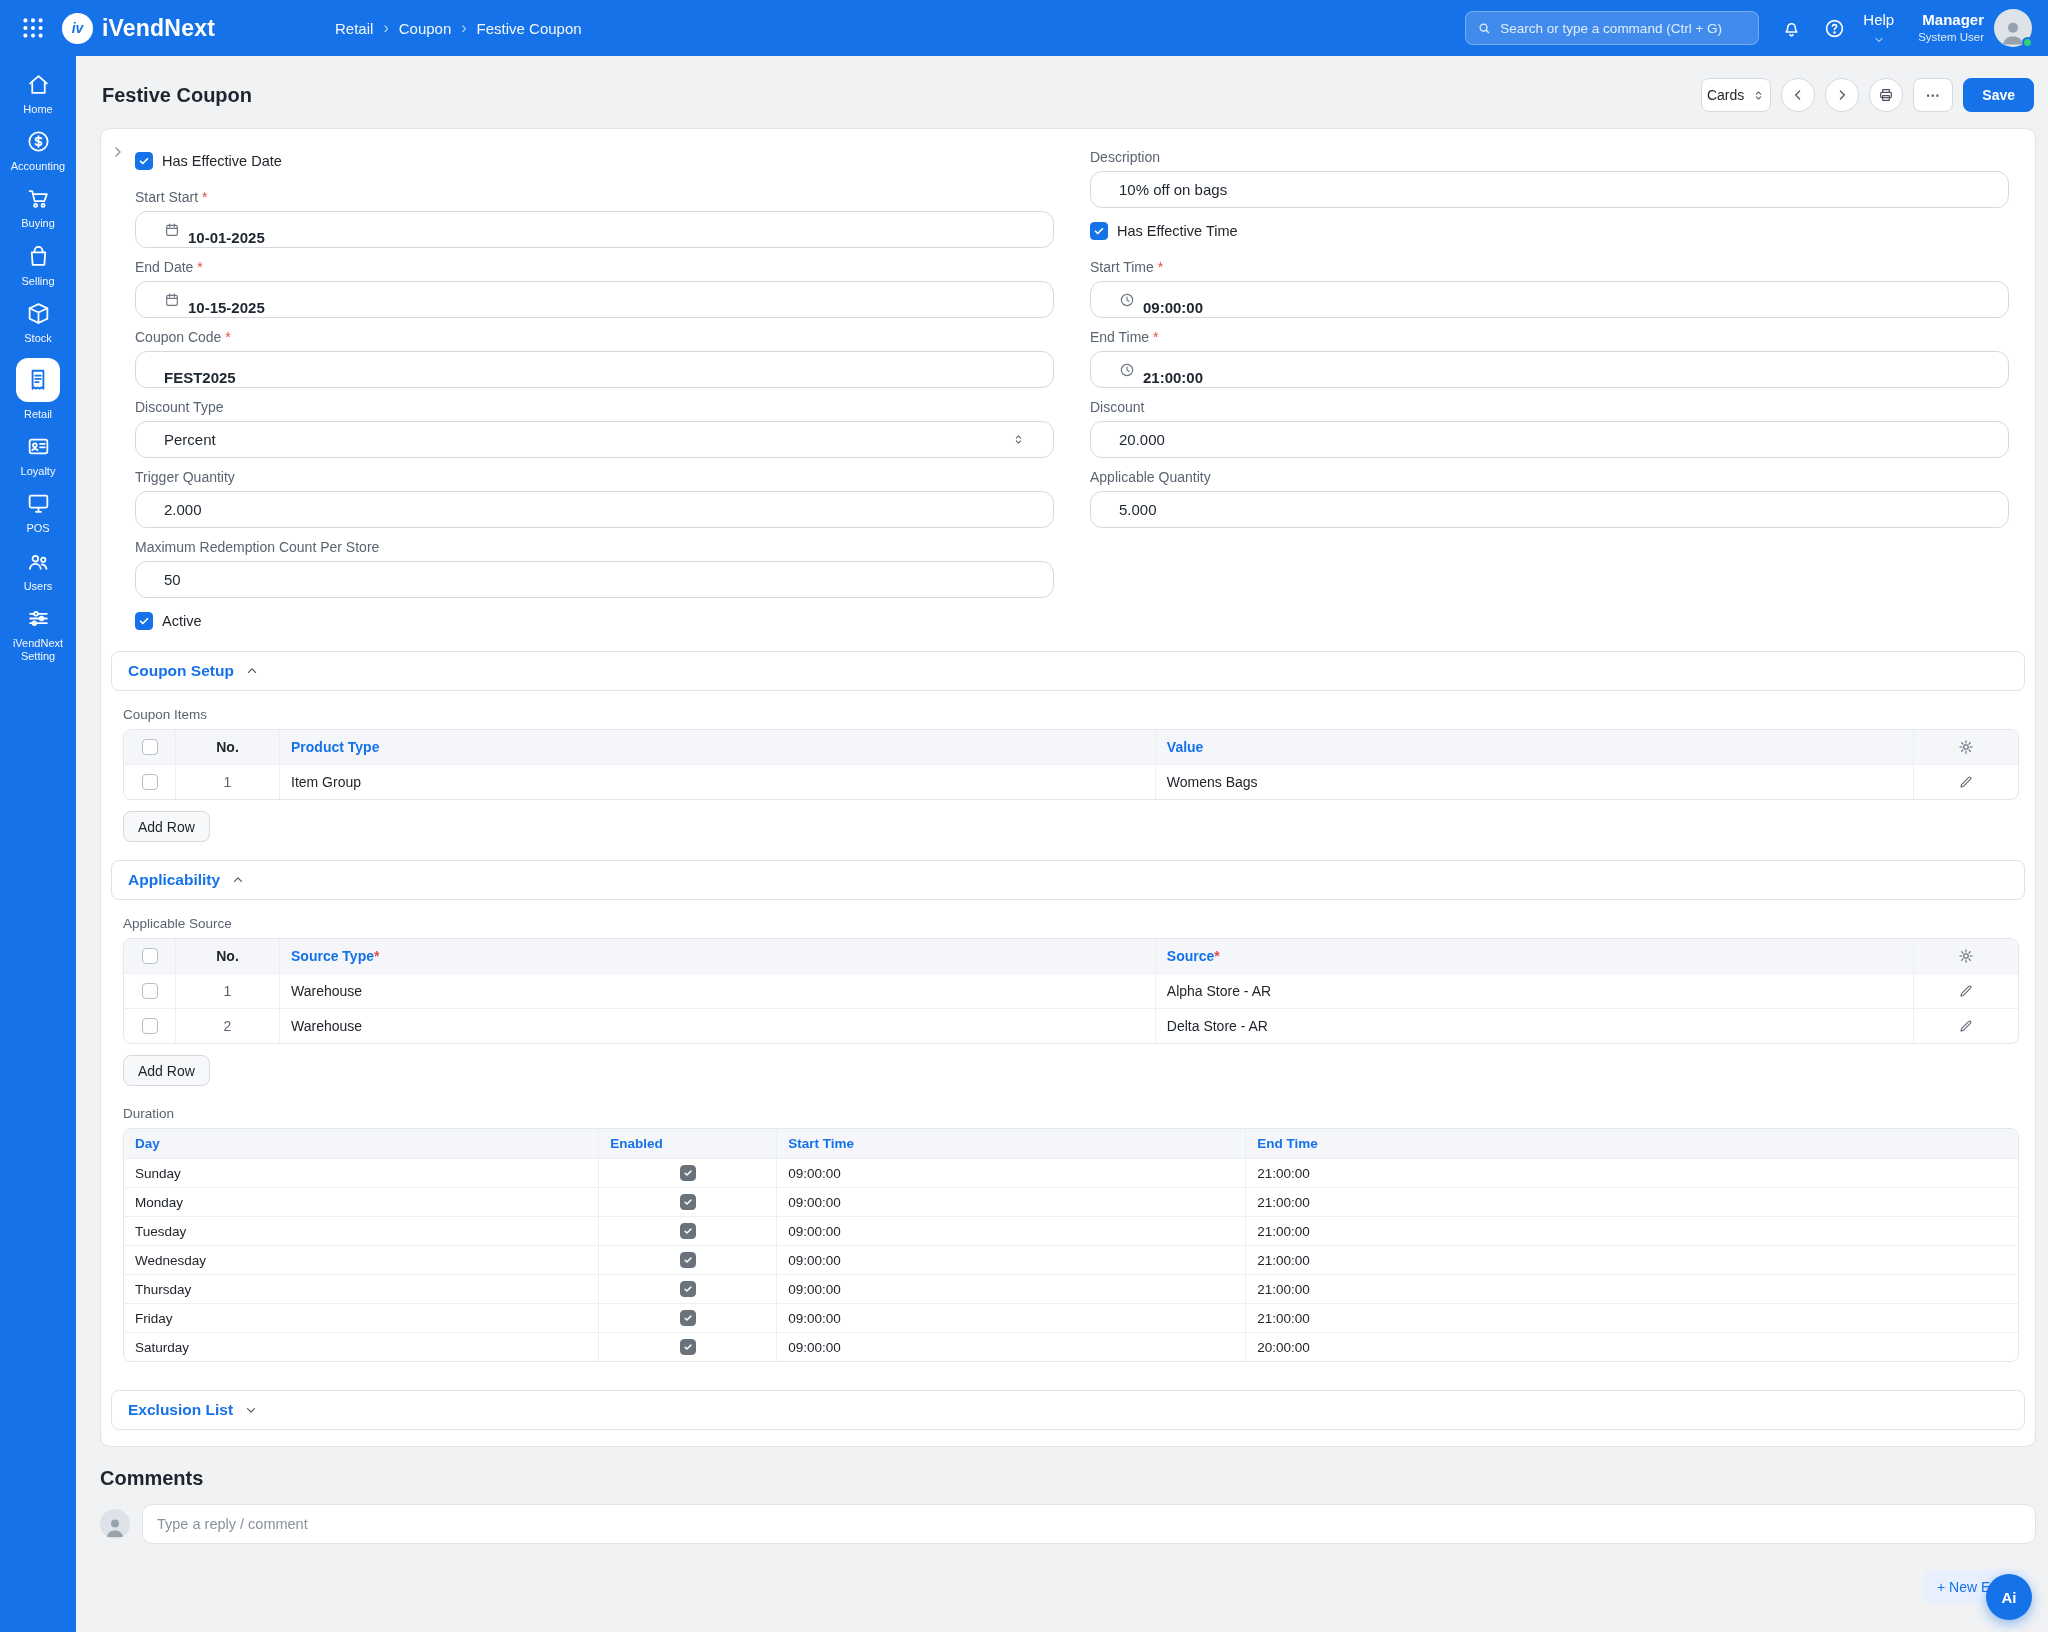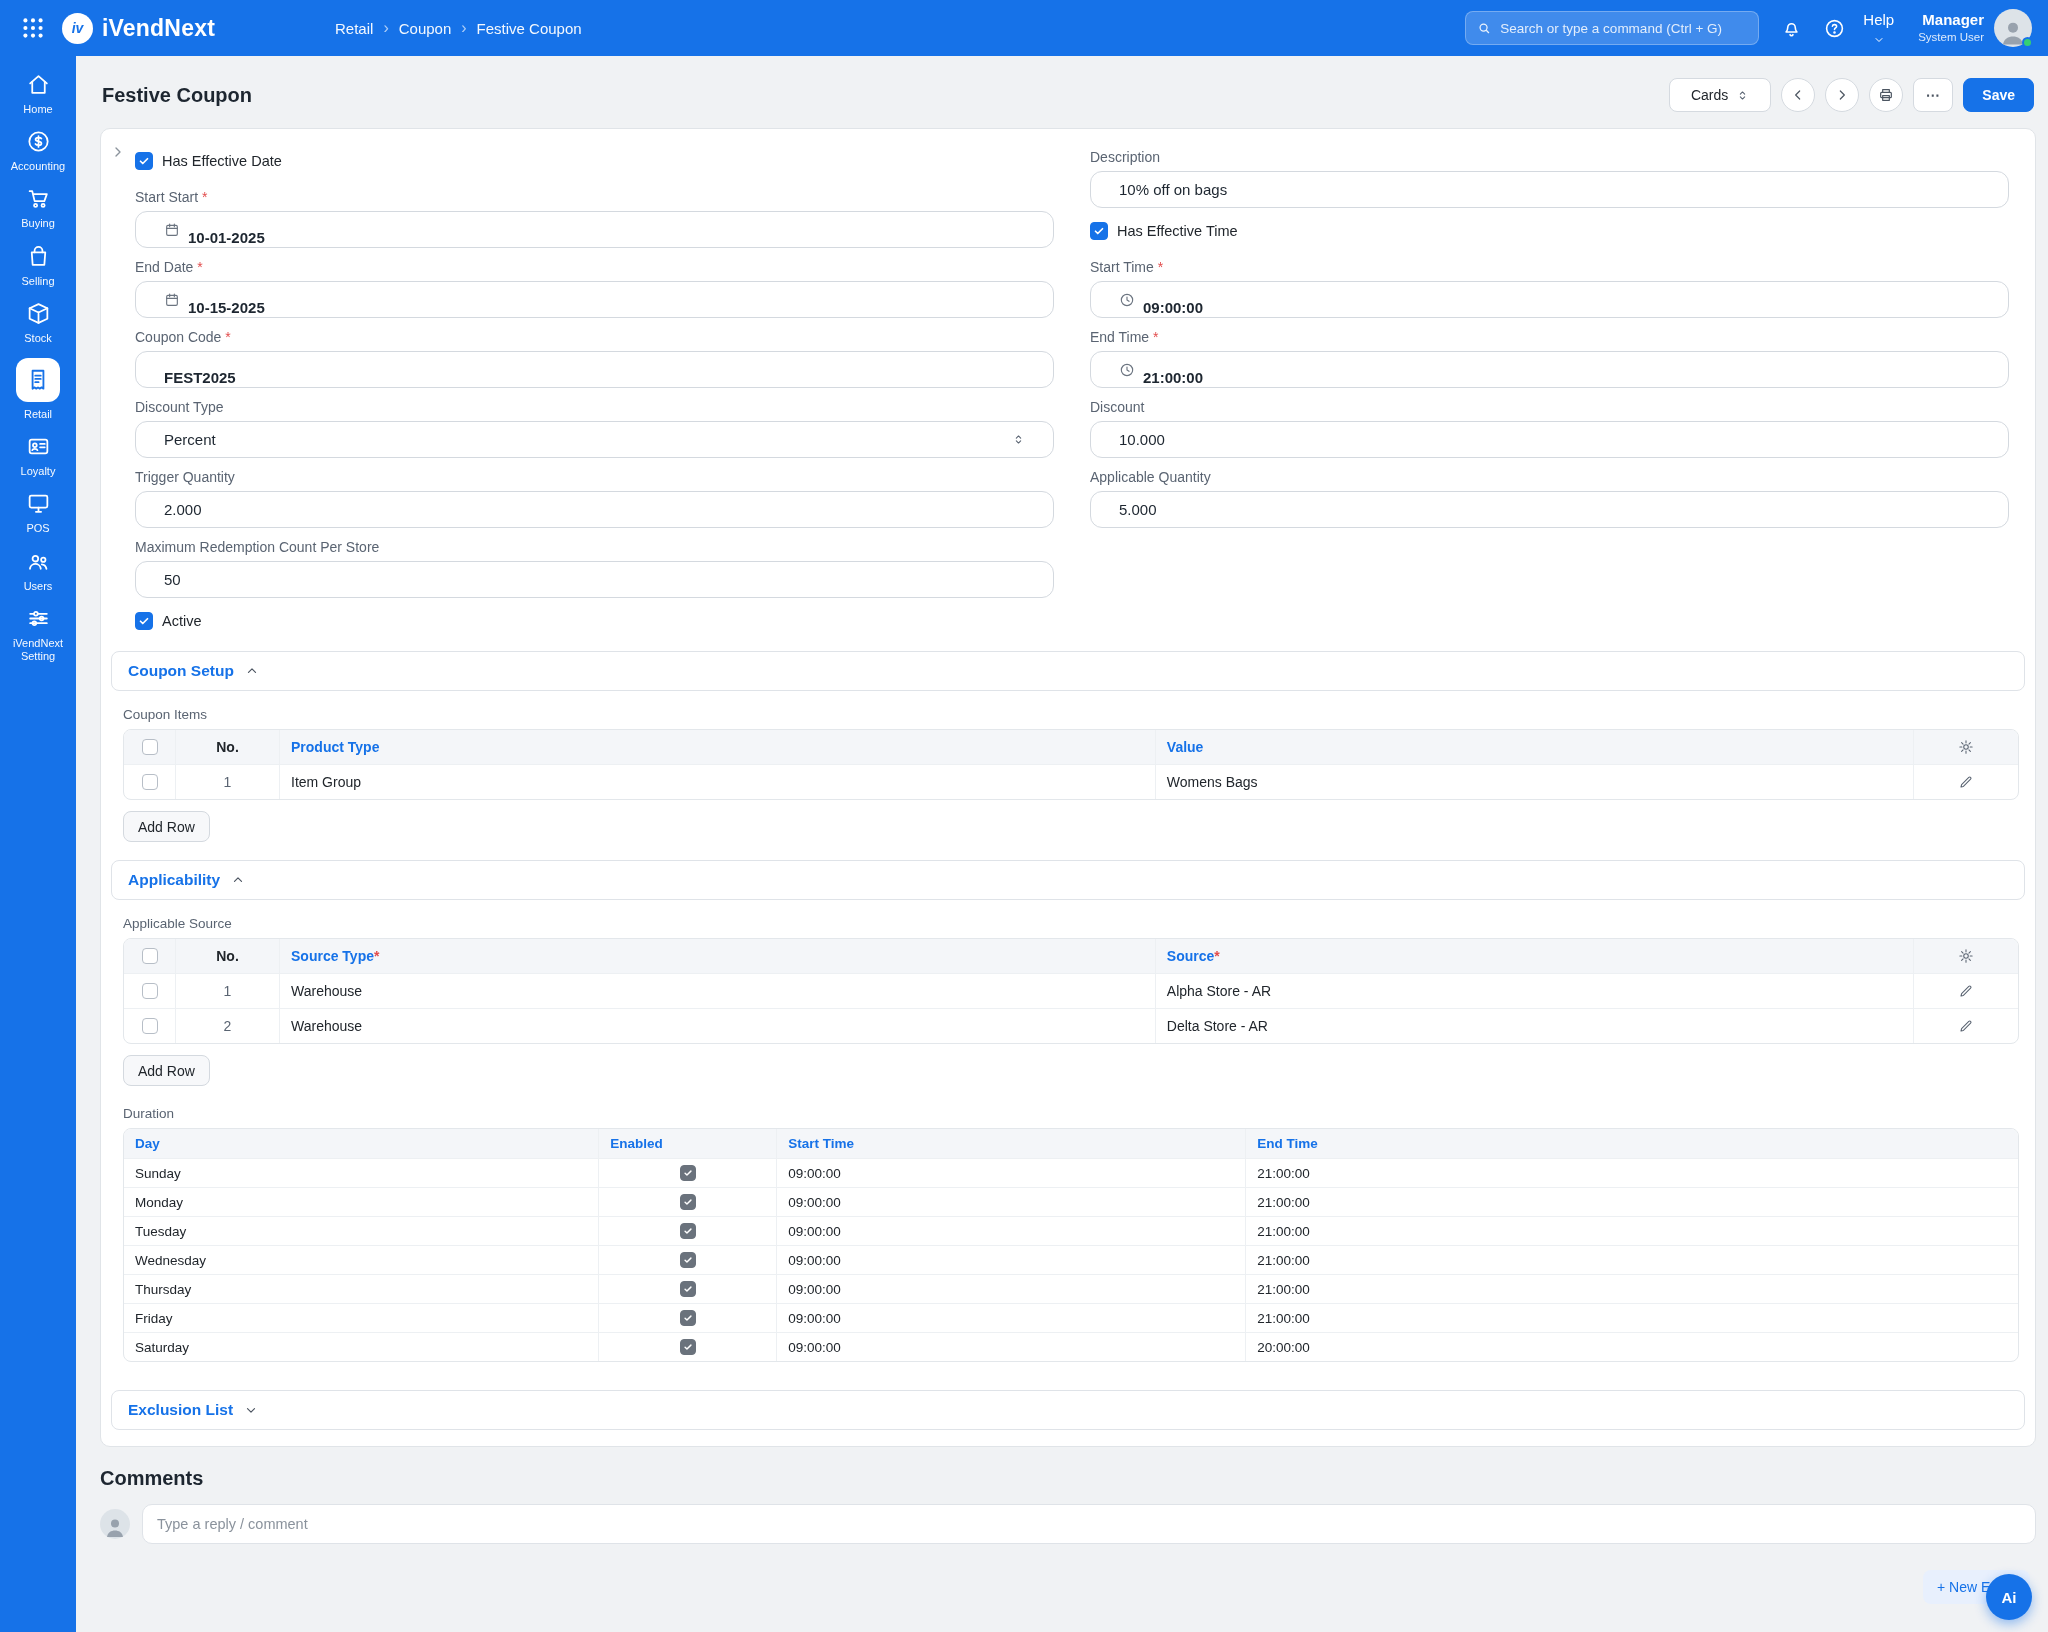--- a/index.html
+++ b/index.html
@@ -89,21 +89,21 @@
   .main { margin-left:76px; padding-top:56px; }
   .page-header {
     display:flex; align-items:center; justify-content:space-between;
     padding:22px 14px 16px 26px;
   }
   .page-title { font-size:20px; font-weight:700; color:#1d2630; }
   .header-actions { display:flex; align-items:center; gap:10px; }
   .btn {
     height:34px; border-radius:8px; border:1px solid #d5dae0; background:#fff;
     display:flex; align-items:center; justify-content:center; gap:8px;
-    font-size:14px; font-weight:500; color:#21262c; cursor:pointer; padding:0 21px;
+    font-size:14px; font-weight:500; color:#21262c; cursor:pointer; padding:0 5px;
     font-family:"Liberation Sans",sans-serif;
   }
   .icon-btn { width:34px; padding:0; border-radius:50%; color:#4c5561; }
   .btn-more { width:40px; padding:0; border-radius:8px; letter-spacing:1px; font-weight:700; color:#4c5561; }
   .btn-save { background:#1672e8; border-color:#1672e8; color:#fff; font-weight:600; padding:0 18px; }
   .stepper-icon { width:13px; height:13px; }
   .stepper-icon svg { width:100%; height:100%; stroke:#5a6472; fill:none; stroke-width:2; stroke-linecap:round; stroke-linejoin:round; }
   .icon-btn svg, .btn-print svg { width:16px; height:16px; stroke:currentColor; fill:none; stroke-width:1.8; stroke-linecap:round; stroke-linejoin:round; }
 
   
@@ -570,21 +570,21 @@
                   <path d="M12 7.5V12l3 2"></path>
                 </svg>
             </span>
             <span class="val">21:00:00</span>
           </div>
         </div>
 
         <div class="field">
           <div class="field-label">Discount</div>
           <div class="input">
-            <span class="val">10.000</span>
+            <span class="val">20.000</span>
           </div>
         </div>
 
         <div class="field">
           <div class="field-label">Applicable Quantity</div>
           <div class="input">
             <span class="val">5.000</span>
           </div>
         </div>
       </div>

